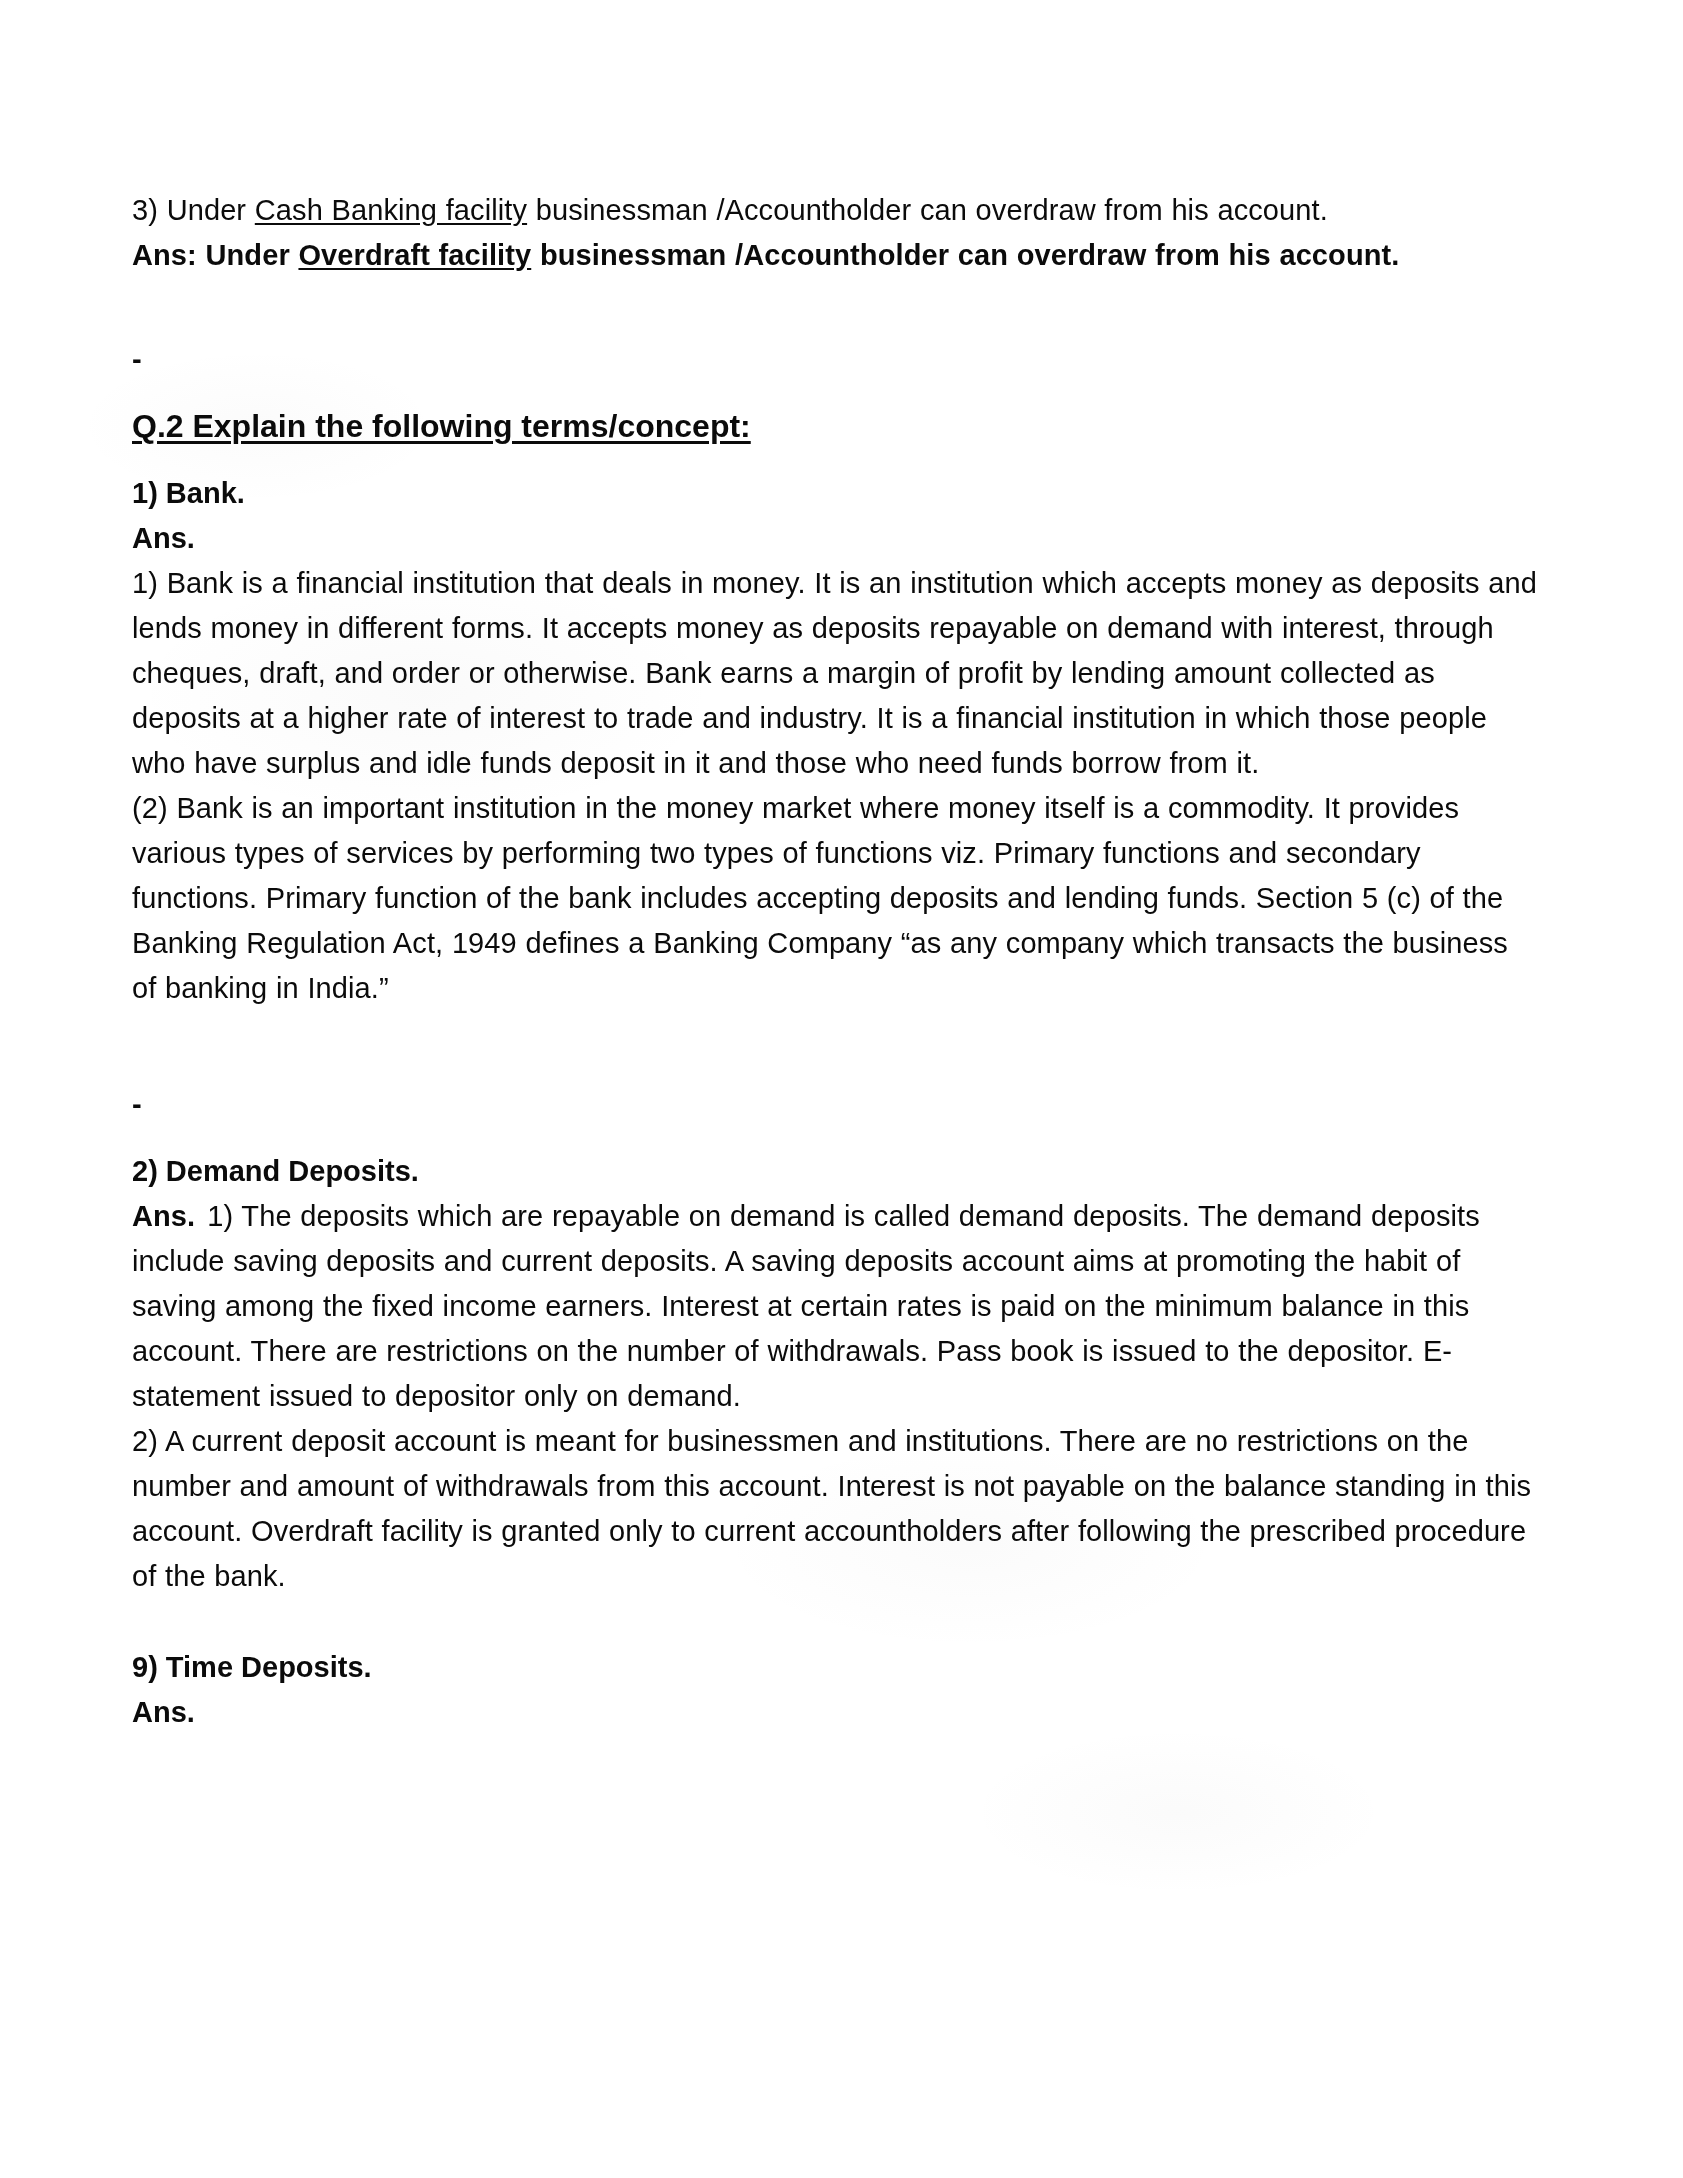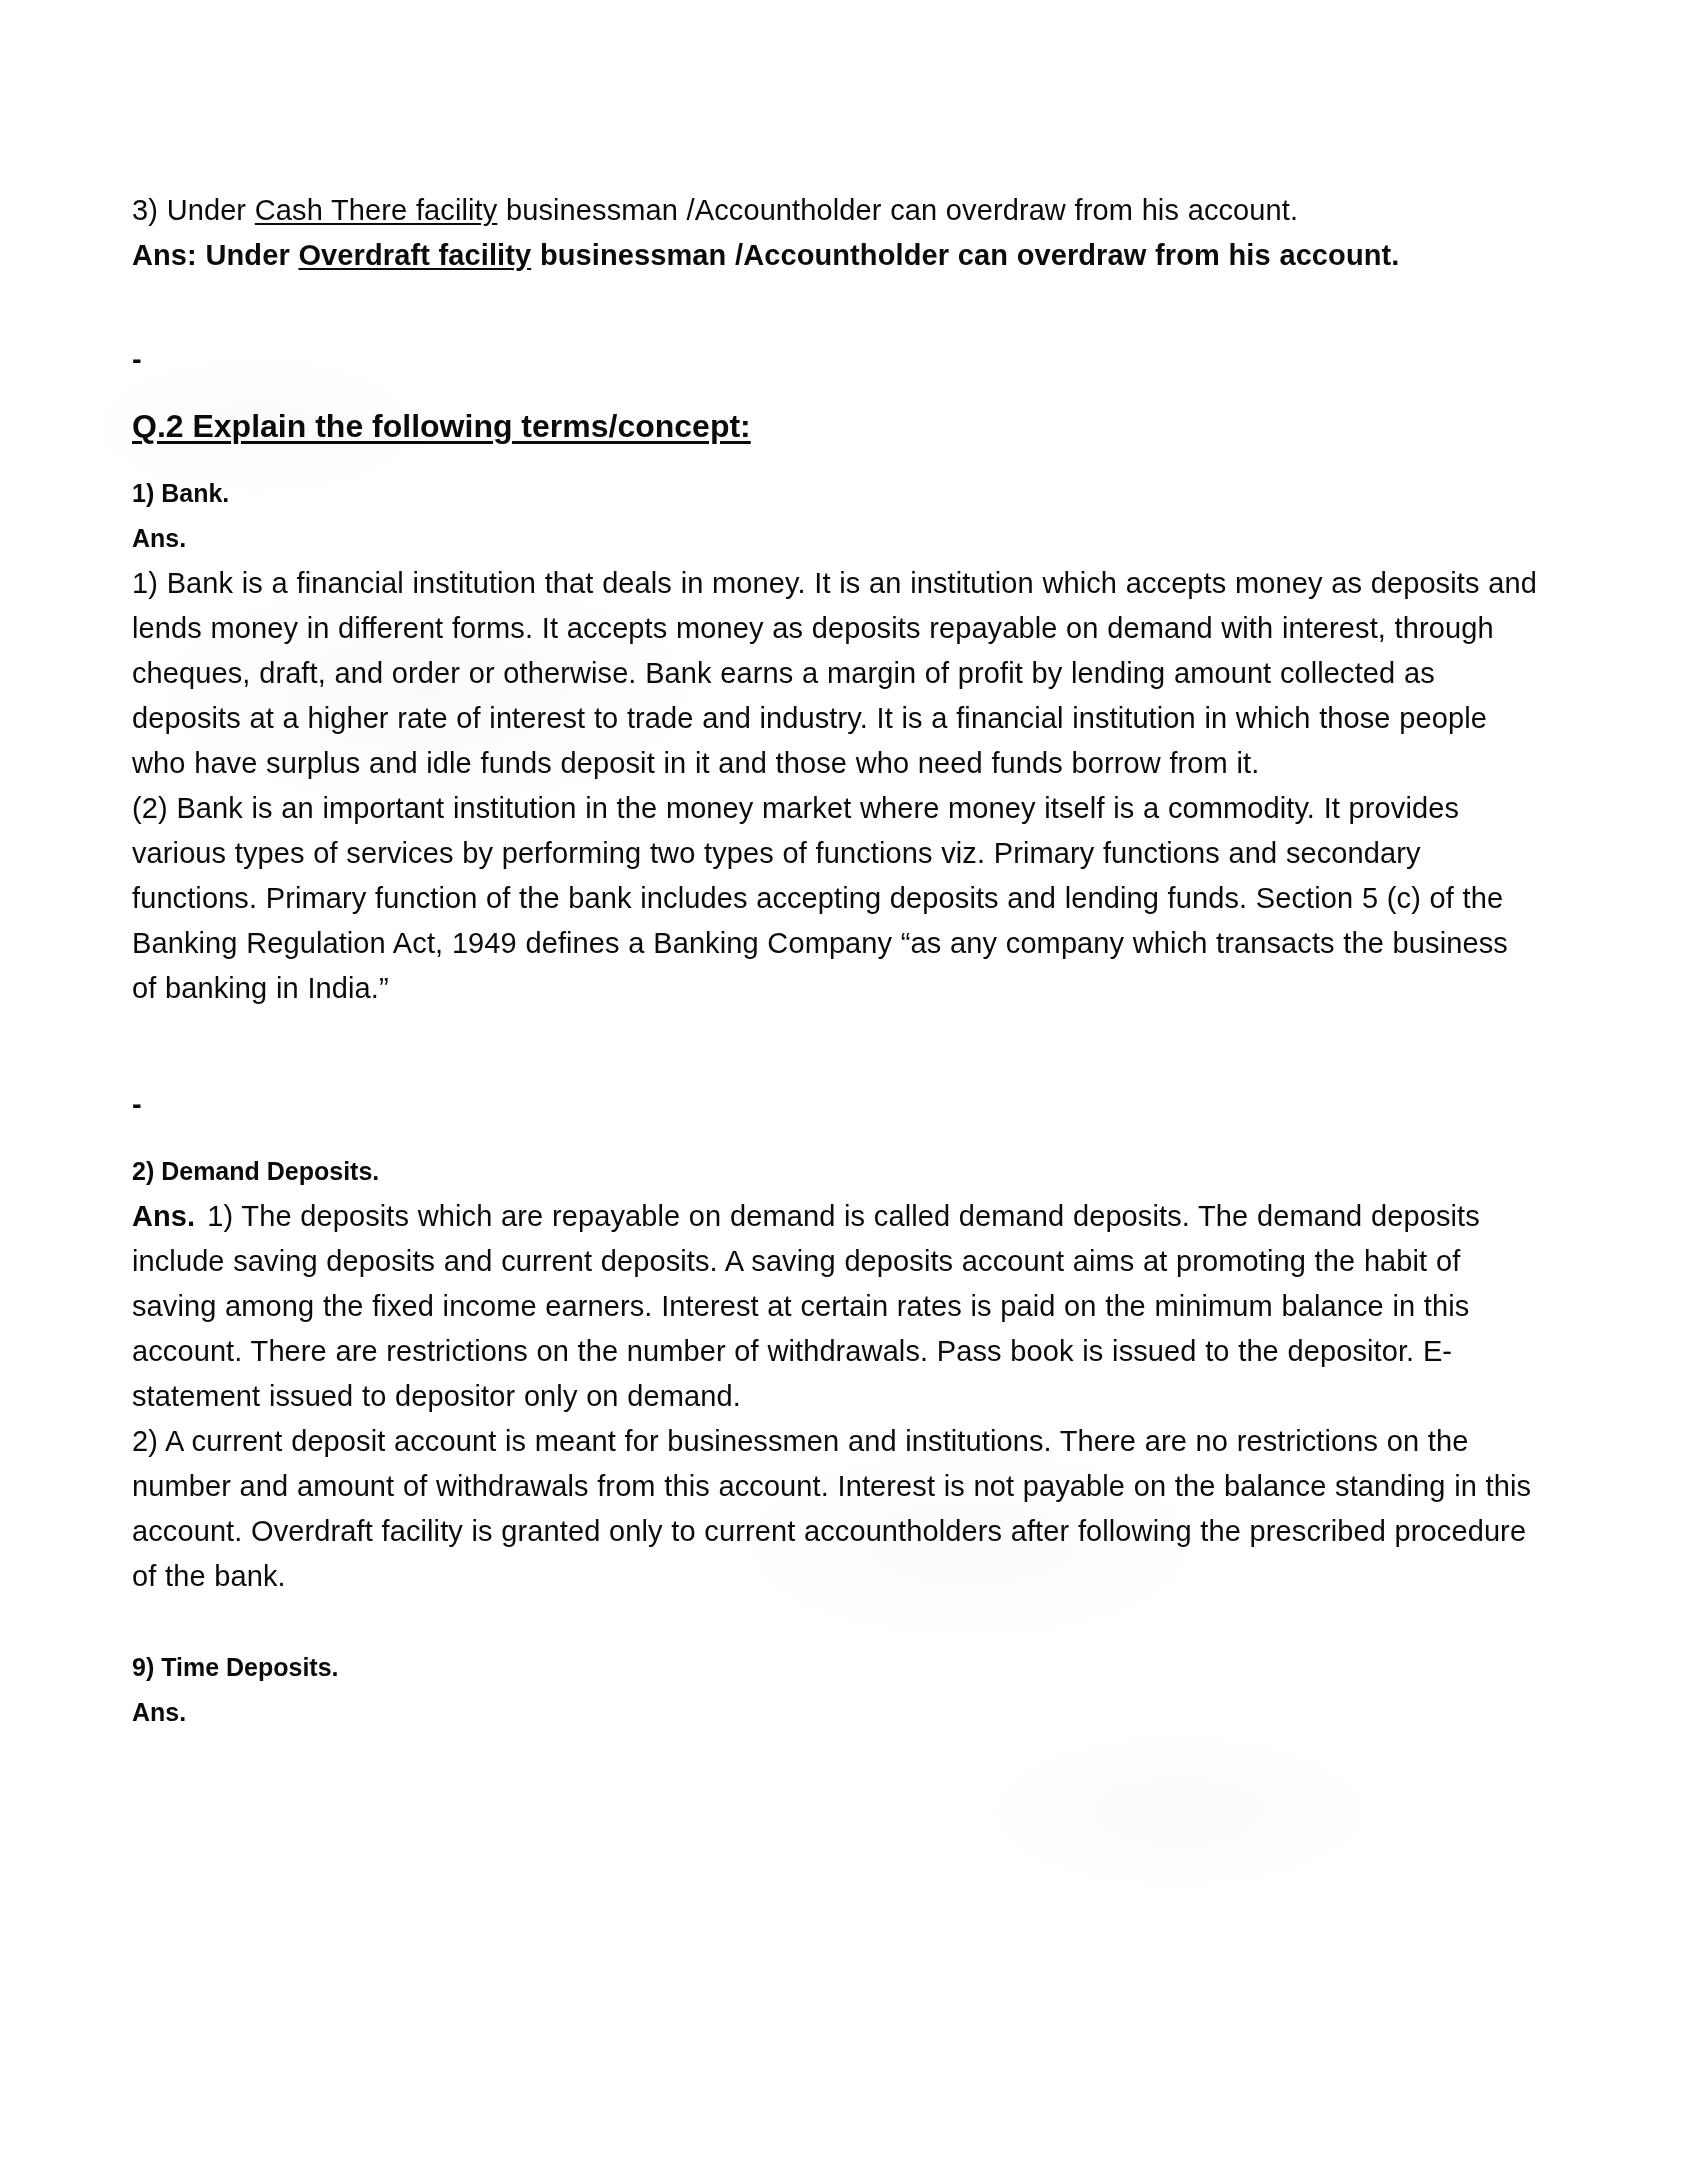--- a/index.html
+++ b/index.html
@@ -59,21 +59,21 @@
     text-underline-offset: 3px;
   }
   .heading {
     font-size: 32px;
     line-height: 45px;
     font-weight: bold;
     text-decoration: underline;
     text-underline-offset: 4px;
   }
   .subhead {
-    font-size: 25px;
+    font-size: 29px;
     line-height: 45px;
     font-weight: bold;
   }
   .dash-bullet {
     font-size: 29px;
     line-height: 45px;
     font-weight: bold;
     letter-spacing: 0;
   }
   .gap-sm { height: 22px; }
@@ -83,21 +83,21 @@
   .inline-run { display: inline; }
 </style>
 </head>
 <body>
 
 <div class="page">
   <div class="scan-tint"></div>
 
   <div class="content">
 
-    <p class="para"><span class="inline-run">3) Under </span><span class="uline">Cash There facility</span><span class="inline-run"> businessman /Accountholder can overdraw from his account.</span></p>
+    <p class="para"><span class="inline-run">3) Under </span><span class="uline">Cash Banking facility</span><span class="inline-run"> businessman /Accountholder can overdraw from his account.</span></p>
 
     <p class="para bold"><span class="inline-run">Ans: Under </span><span class="uline">Overdraft facility</span><span class="inline-run"> businessman /Accountholder can overdraw from his account.</span></p>
 
     <div class="gap-lg"></div>
 
     <p class="dash-bullet">-</p>
 
     <div class="gap-sm"></div>
 
     <p class="heading">Q.2 Explain the following terms/concept:</p>

